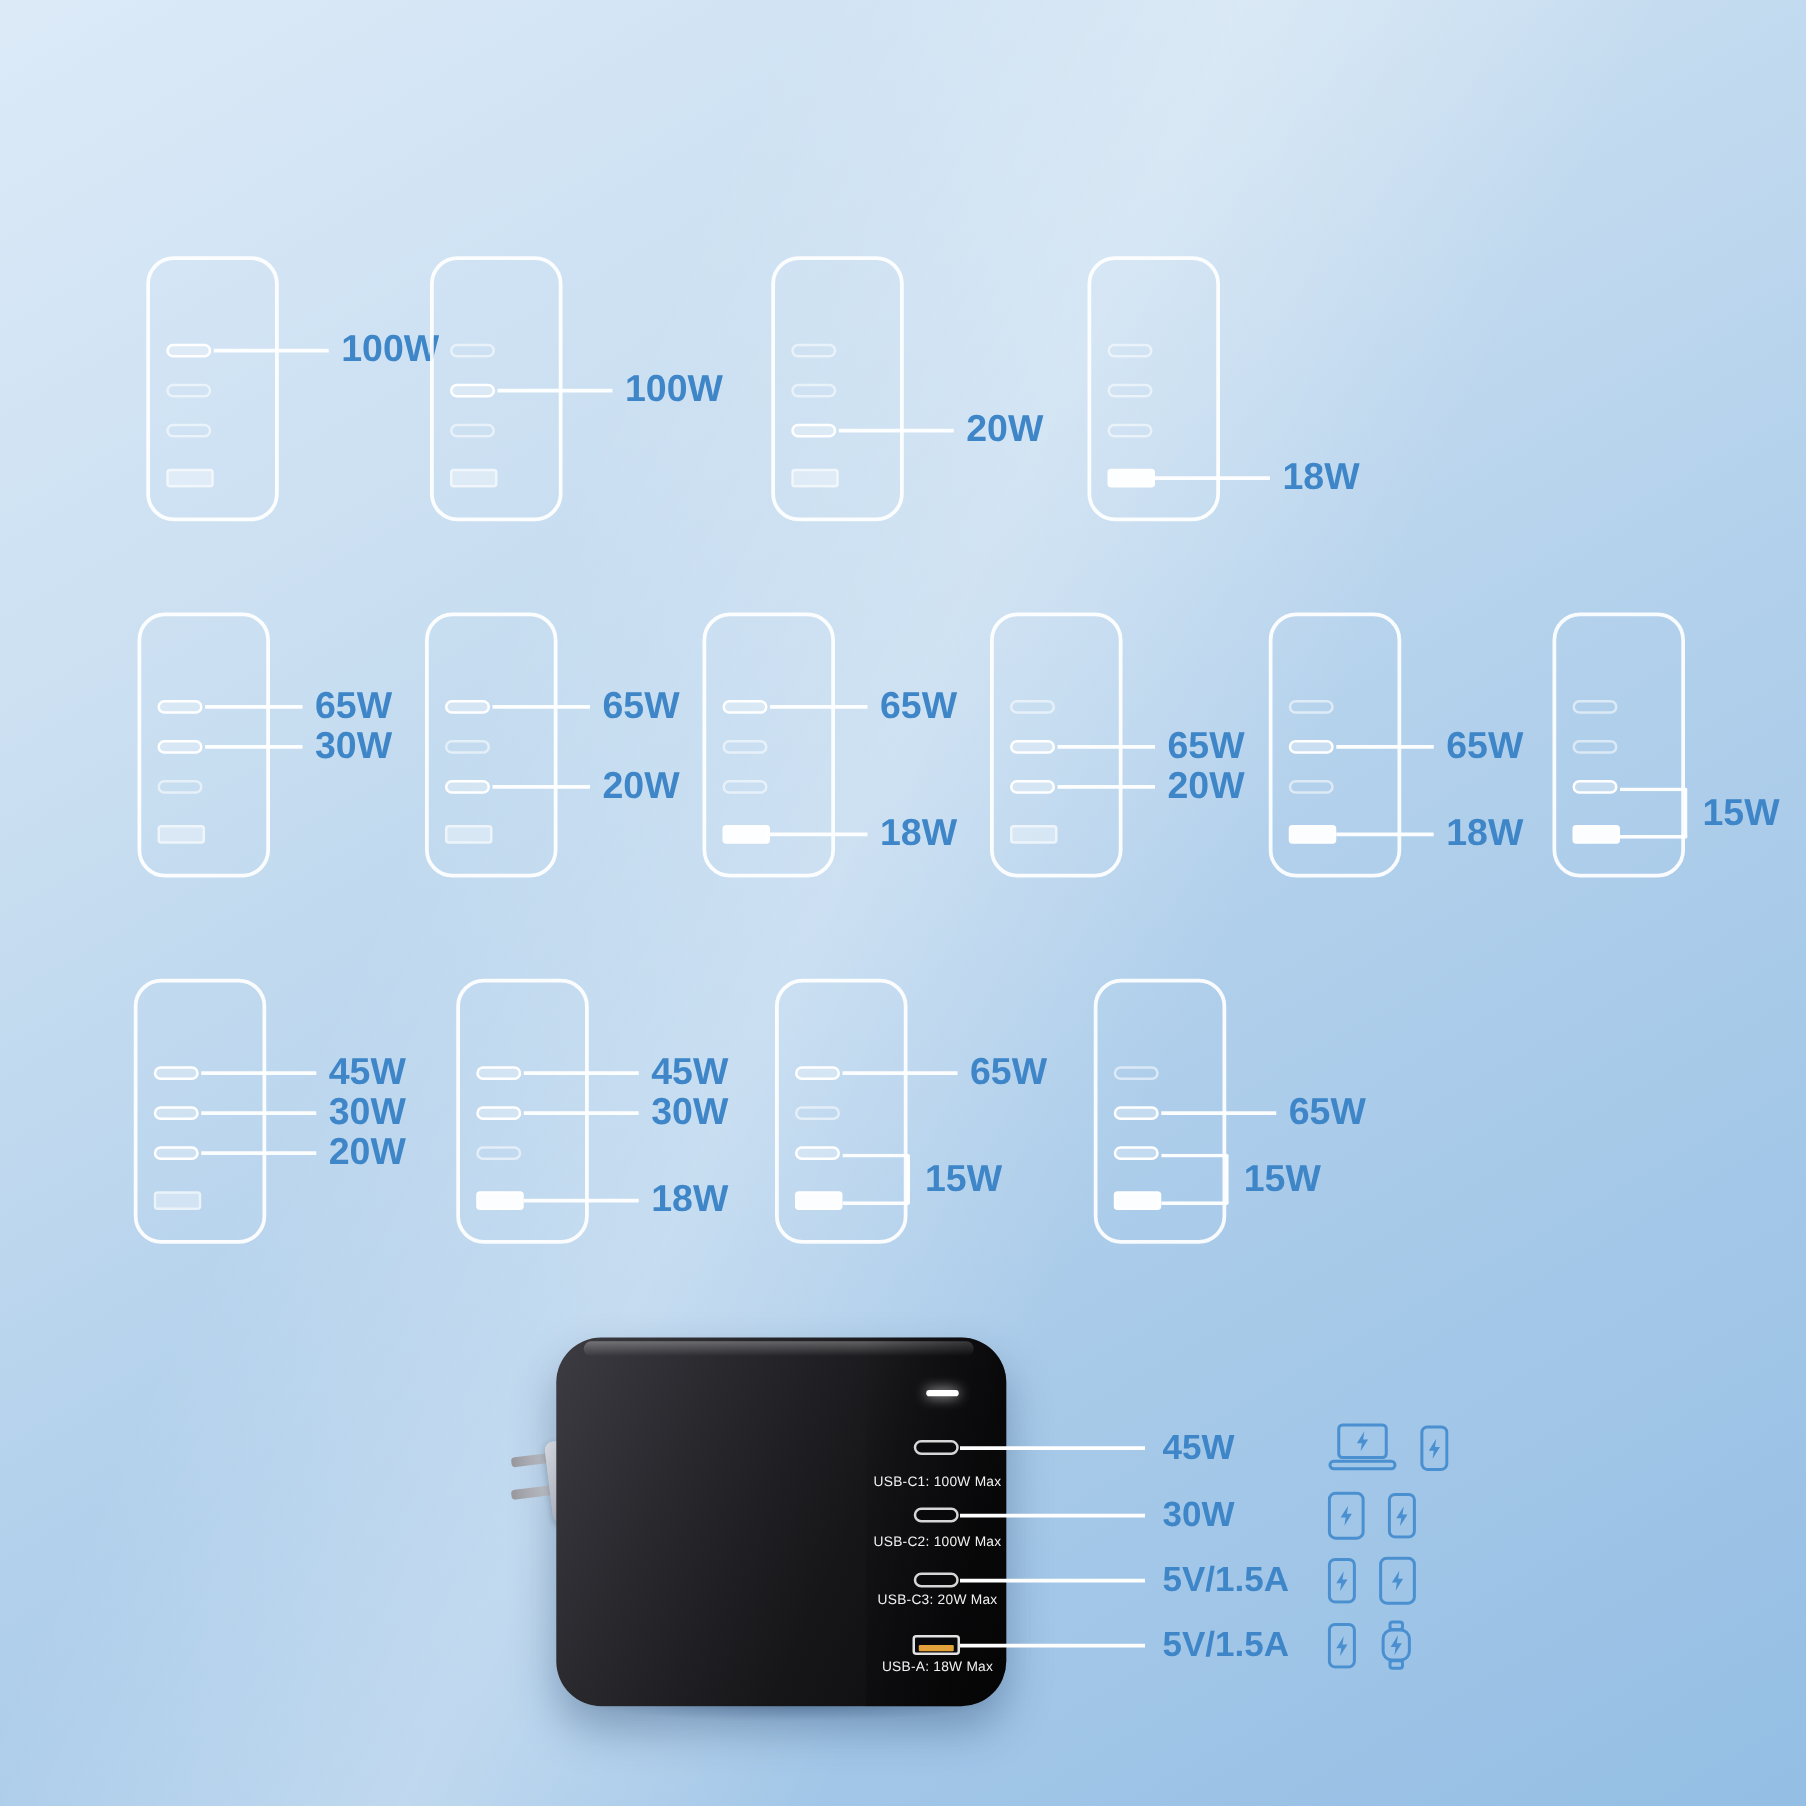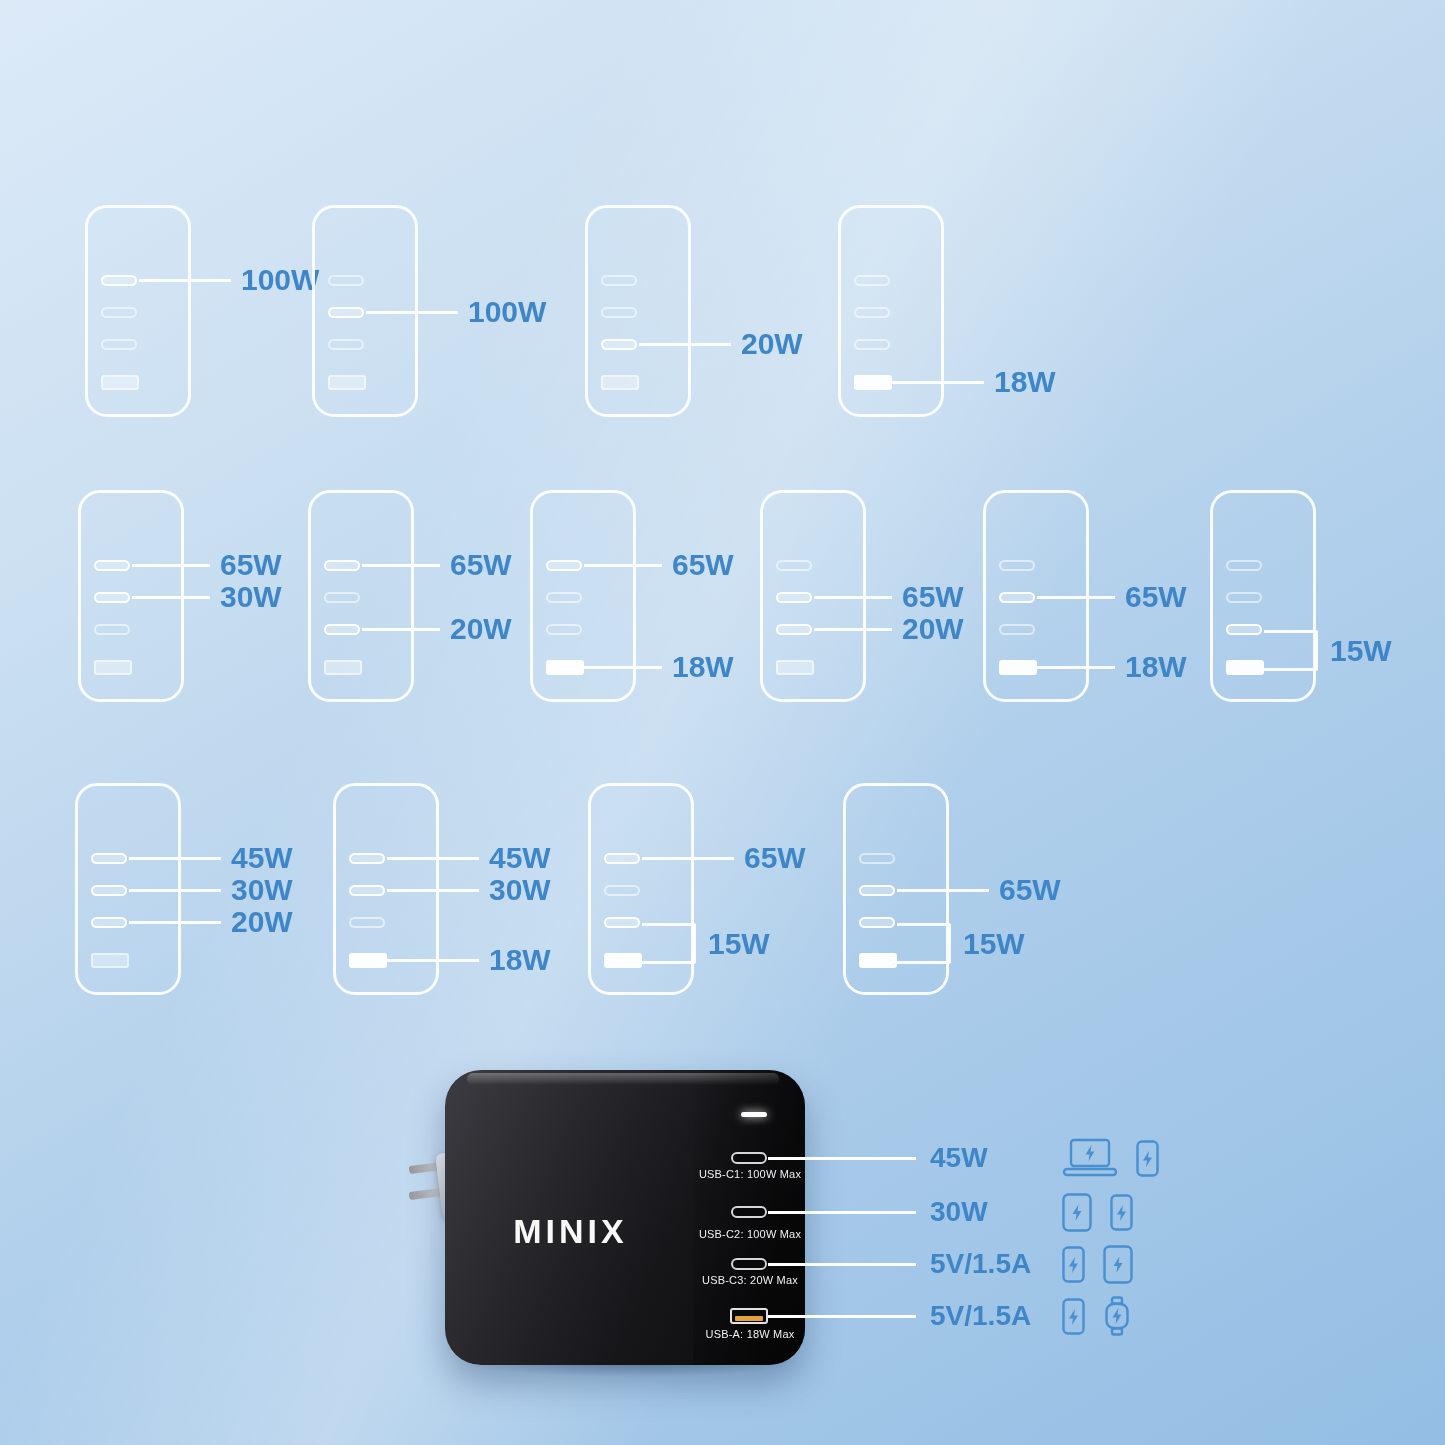--- a/index.html
+++ b/index.html
@@ -8,21 +8,21 @@
 
   .canvas{position:absolute;width:1445px;height:1445px;
     background:linear-gradient(150deg,#dceaf8 0%,#cadff1 28%,#b0cfeb 58%,#94bee4 100%);}
   .canvas::before{content:"";position:absolute;inset:0;
     background:linear-gradient(115deg,rgba(255,255,255,0) 30%,rgba(255,255,255,.28) 47%,rgba(255,255,255,0) 63%);}
 
   .title{position:absolute;left:74px;top:46px;font-size:67px;font-weight:bold;letter-spacing:.5px;
     background:linear-gradient(180deg,#7fbce9 0%,#4f98d5 60%,#3e86c8 100%);
     -webkit-background-clip:text;background-clip:text;color:transparent;}
 
-  .diagram{position:absolute;inset:0;}
+  .diagram{position:absolute;inset:0;margin-left:32px;}
   .unit{position:absolute;width:250px;height:225px;}
   .shell{position:absolute;left:0;top:0;width:106px;height:212px;
     border:3px solid rgba(255,255,255,.92);border-radius:22px;}
   .port{position:absolute;left:16px;}
   .pc{width:36px;height:11px;border:2.5px solid rgba(255,255,255,.55);border-radius:6px;}
   .pc.active{border-color:#ffffff;background:rgba(255,255,255,.28);}
   .pa{width:38px;height:15px;border:2px solid rgba(255,255,255,.55);border-radius:3px;background:rgba(255,255,255,.35);}
   .pa.active{border-color:#ffffff;background:rgba(255,255,255,.95);}
   .p0{top:70px}.p1{top:102px}.p2{top:134px}.p3{top:170px}
   .pline{position:absolute;left:54px;height:3px;background:rgba(255,255,255,.95);}
@@ -65,21 +65,21 @@
   .device-led{position:absolute;left:296px;top:72px;width:26px;height:5px;border-radius:3px;background:#fff;
     box-shadow:0 0 10px rgba(255,255,255,.9);}
   .device-logo{position:absolute;left:18px;top:172px;width:215px;text-align:center;color:#f8f8f8;
     font-size:34px;font-weight:bold;letter-spacing:4px;}
   .device-ports{position:absolute;inset:0;}
   .dp{position:absolute;left:286px;width:36px;height:12px;border:2px solid #d6d6d6;border-radius:6px;background:#09090b;}
   .dpa{position:absolute;left:285px;width:38px;height:16px;border:2px solid #e2e2e2;border-radius:3px;background:#09090b;}
   .dpa::after{content:"";position:absolute;left:3px;right:3px;top:6px;height:5px;background:#e2a13a;border-radius:1px;}
   .dpp0{top:112px}.dpp1{top:166px}.dpp2{top:218px}.dpp3{top:268px}
   .dlabel{position:absolute;left:240px;width:130px;text-align:center;color:#f0f0f0;font-size:11px;letter-spacing:.2px;white-space:nowrap;}
-  .dpl0{top:128px}.dpl1{top:188px}.dpl2{top:234px}.dpl3{top:288px}
+  .dpl0{top:140px}.dpl1{top:188px}.dpl2{top:234px}.dpl3{top:288px}
 
   .callouts{position:absolute;inset:0;}
   .callout{position:absolute;left:768px;height:40px;display:flex;align-items:center;}
   .co0{top:98px}.co1{top:152px}.co2{top:204px}.co3{top:256px}
   .cline{width:148px;height:3px;background:#ffffff;}
   .clabel{margin-left:14px;width:118px;font-size:28px;font-weight:bold;color:#3e86c8;white-space:nowrap;}
   .cicons{display:flex;align-items:center;gap:18px;margin-left:14px;}
   .cicon{display:flex;align-items:center;}
 </style>
 </head>
@@ -242,21 +242,20 @@
     <div class="device">
       <div class="device-shadow"></div>
       <div class="plug">
         <div class="prong prong1"></div>
         <div class="prong prong2"></div>
         <div class="plug-body"></div>
       </div>
       <div class="device-body"></div>
       <div class="device-side"></div>
       <div class="device-led"></div>
-      <div class="device-logo">MINIX</div>
       <div class="device-ports">
           <div class="dp dpp0"></div>
           <div class="dlabel dpl0">USB-C1: 100W Max</div>
           <div class="dp dpp1"></div>
           <div class="dlabel dpl1">USB-C2: 100W Max</div>
           <div class="dp dpp2"></div>
           <div class="dlabel dpl2">USB-C3: 20W Max</div>
           <div class="dpa dpp3"></div>
           <div class="dlabel dpl3">USB-A: 18W Max</div>
         </div>

